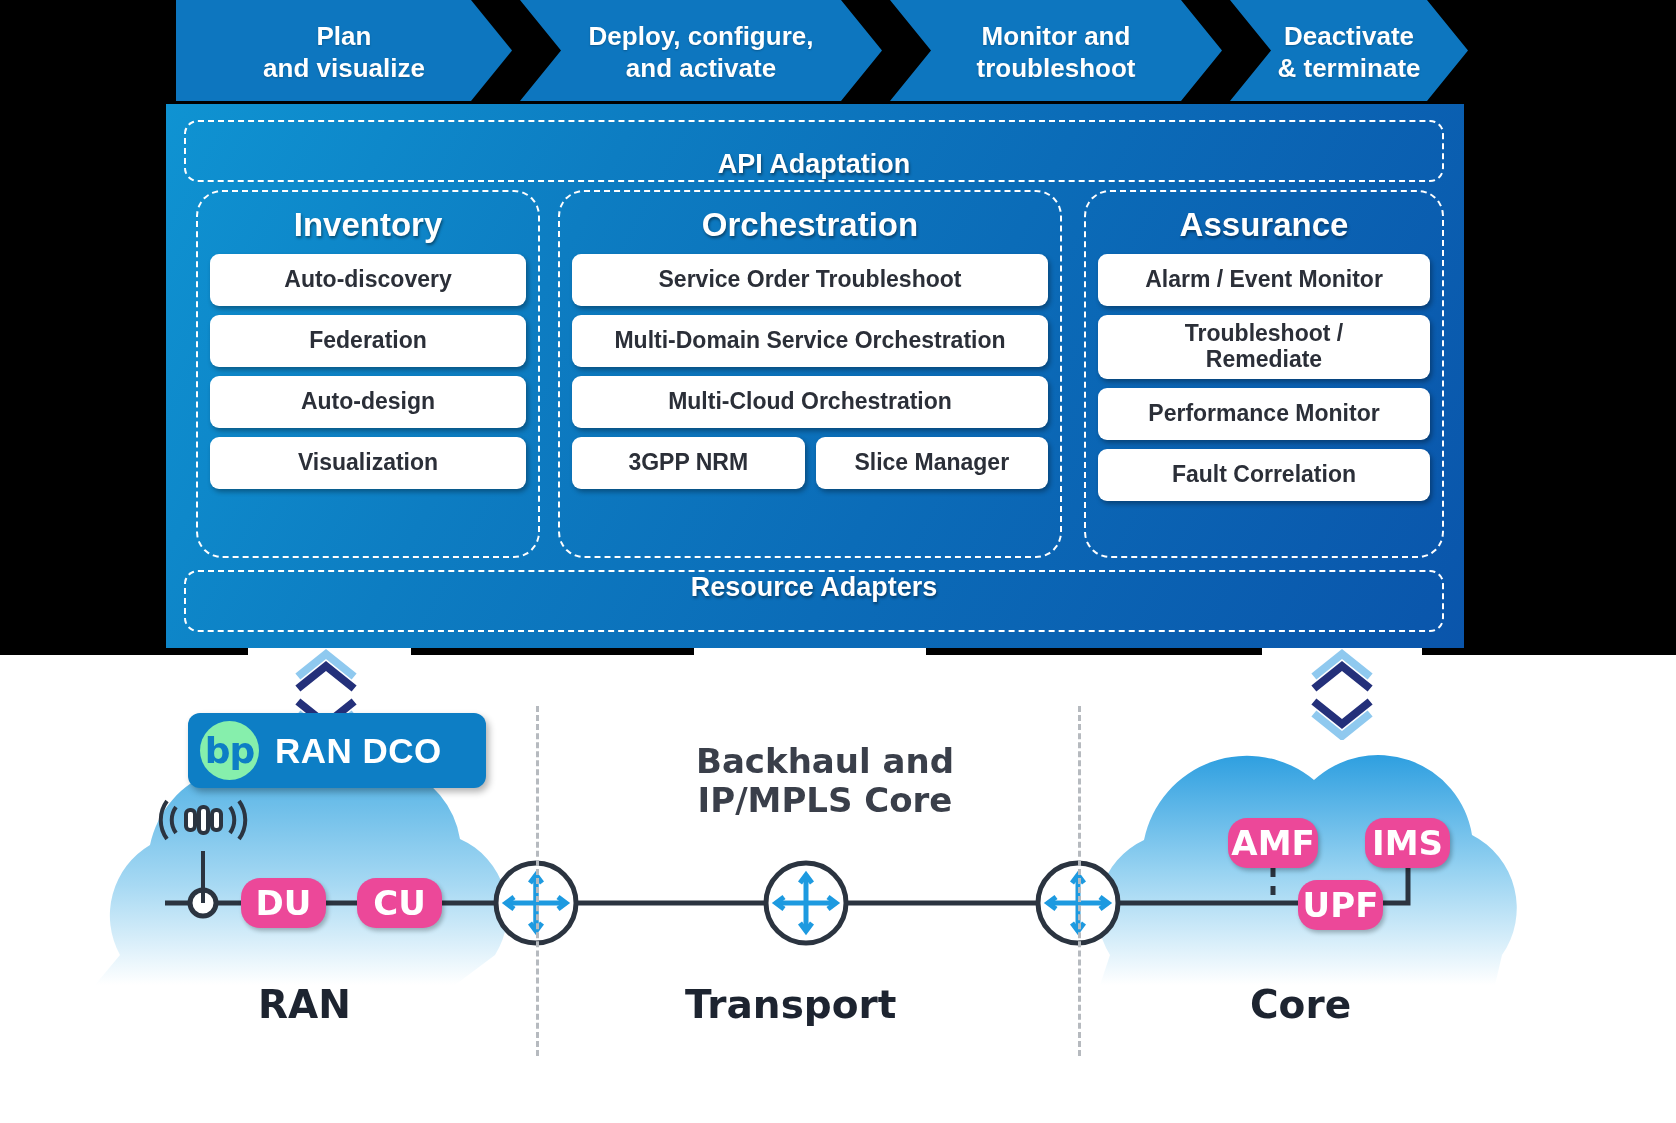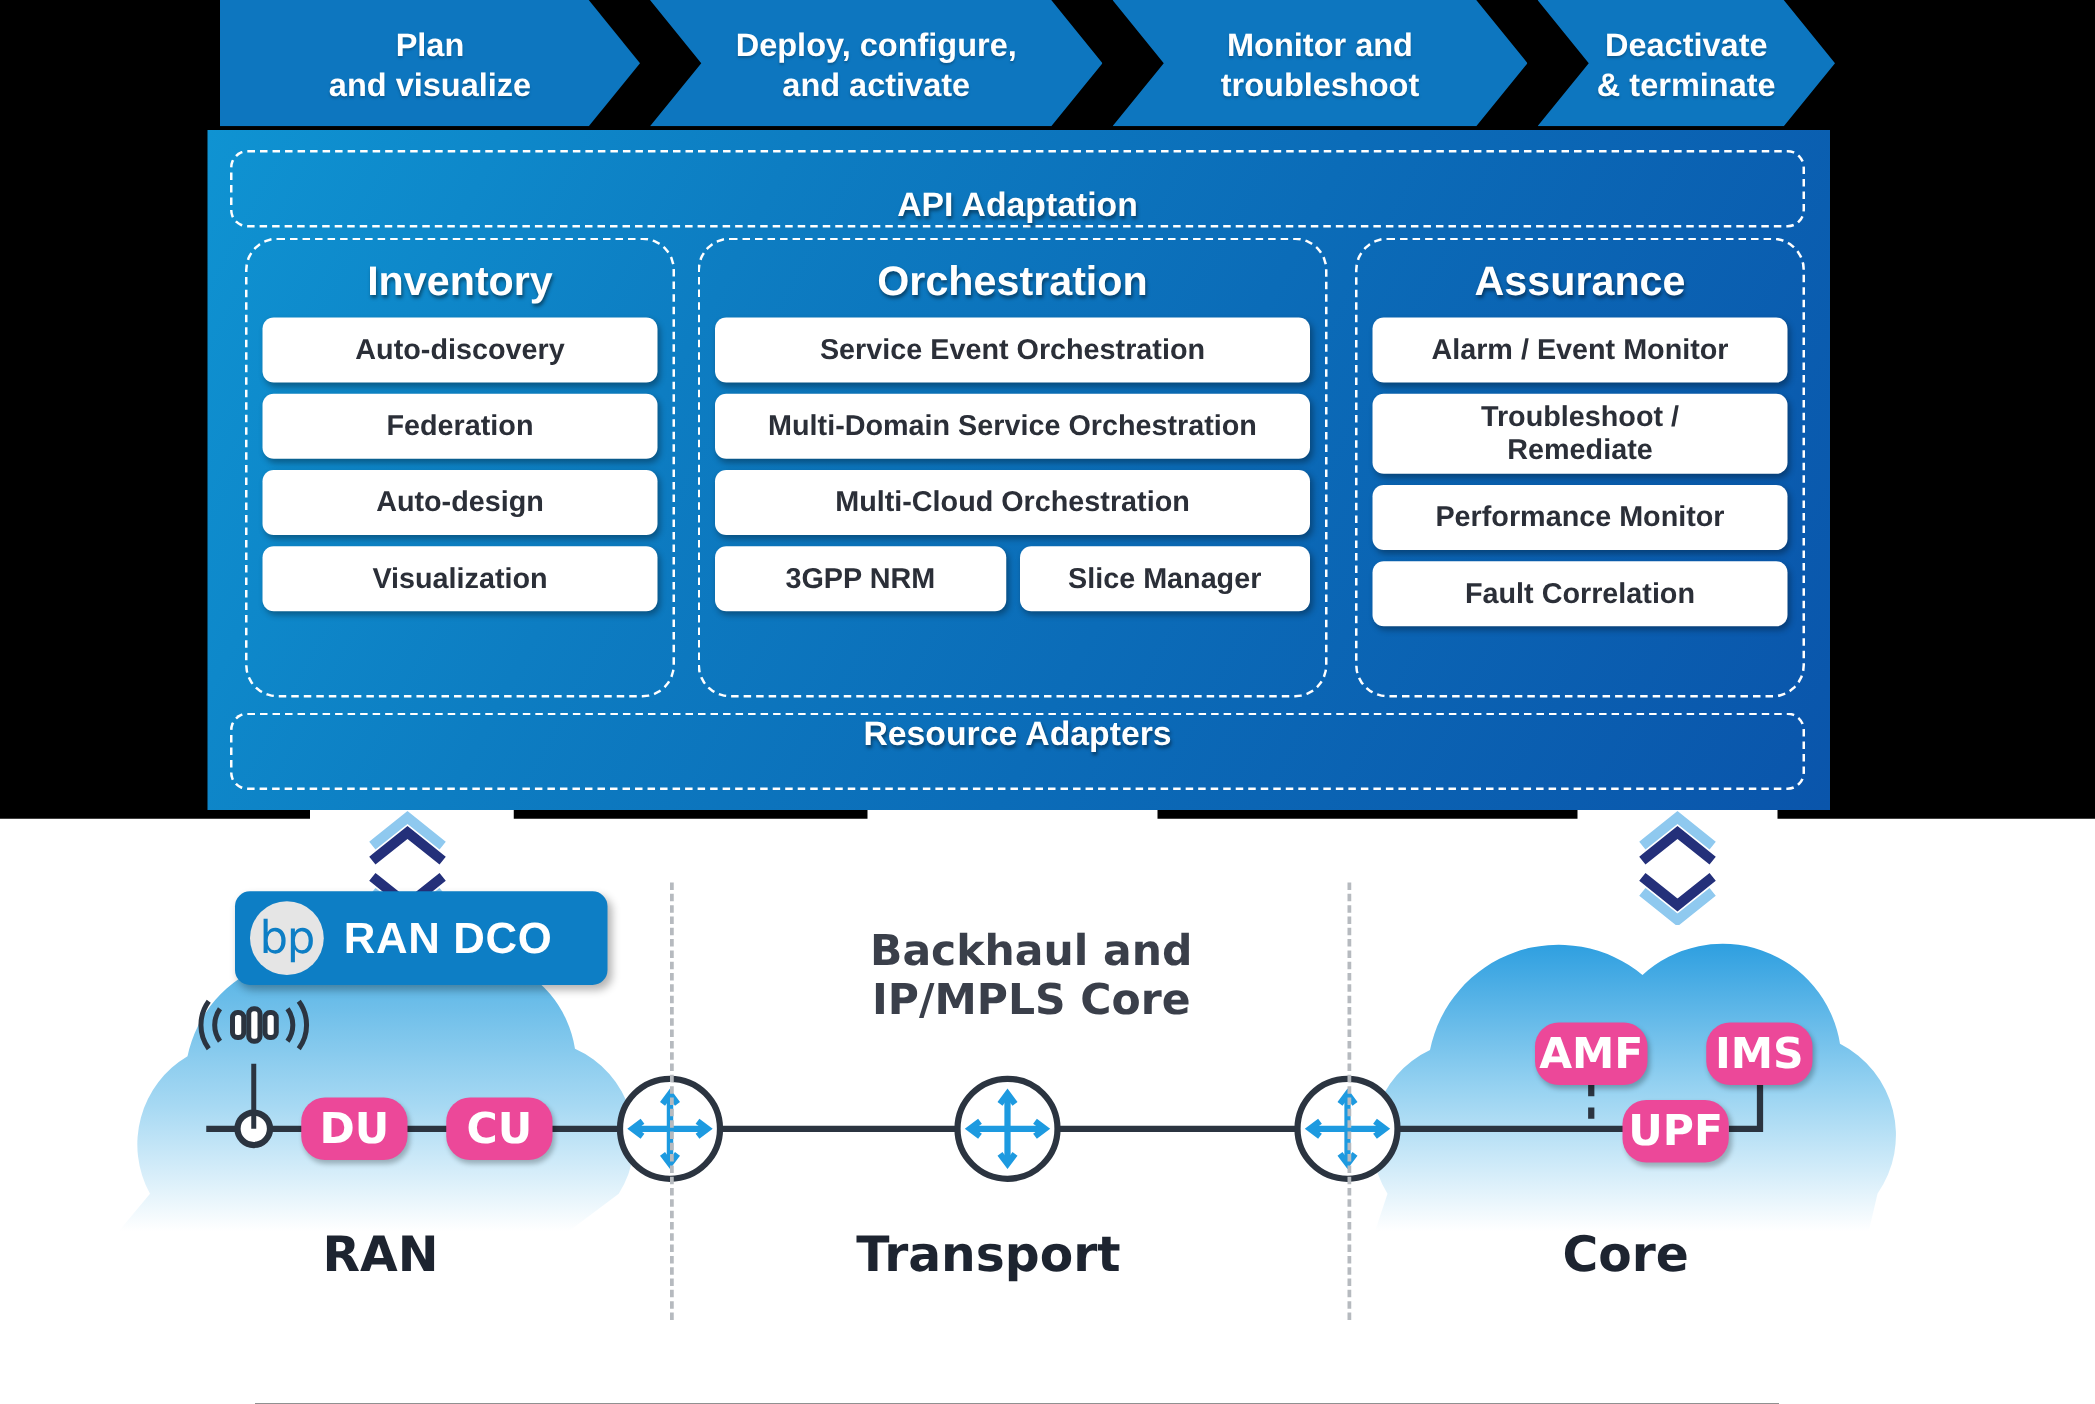--- a/index.html
+++ b/index.html
@@ -102,23 +102,23 @@
 
   
   #ran-dco{
     position:absolute;left:188px;top:713px;width:298px;height:75px;
     background:#0d7ec5;border-radius:12px;
     box-shadow:3px 4px 7px rgba(0,0,0,.3);
     display:flex;align-items:center;padding-left:12px;box-sizing:border-box;
     z-index:5;
   }
   #bp-logo{
-    width:59px;height:59px;border-radius:50%;background:#e5e5e5;
+    width:59px;height:59px;border-radius:50%;background:#86efac;
     display:flex;align-items:center;justify-content:center;
-    color:#0d7ec5;font-weight:normal;font-size:36px;letter-spacing:-1px;
+    color:#0d7ec5;font-weight:bold;font-size:36px;letter-spacing:-1px;
     font-family:"DejaVu Sans", sans-serif;
   }
   #ran-dco-label{
     color:#fff;font-weight:bold;font-size:35px;margin-left:16px;
     letter-spacing:.5px;
   }
 
   
   #net{position:absolute;left:0;top:655px;width:1676px;height:468px;}
 
@@ -204,21 +204,21 @@
       <div class="card">Auto-discovery</div>
       <div class="card">Federation</div>
       <div class="card">Auto-design</div>
       <div class="card">Visualization</div>
     </div>
   </div>
 
   <div id="pillar-orchestration" class="pillar">
     <div class="pillar-title">Orchestration</div>
     <div class="cards">
-      <div class="card">Service Event Orchestration</div>
+      <div class="card">Service Order Troubleshoot</div>
       <div class="card">Multi-Domain Service Orchestration</div>
       <div class="card">Multi-Cloud Orchestration</div>
       <div class="card-row">
         <div class="card">3GPP NRM</div>
         <div class="card">Slice Manager</div>
       </div>
     </div>
   </div>
 
   <div id="pillar-assurance" class="pillar">

